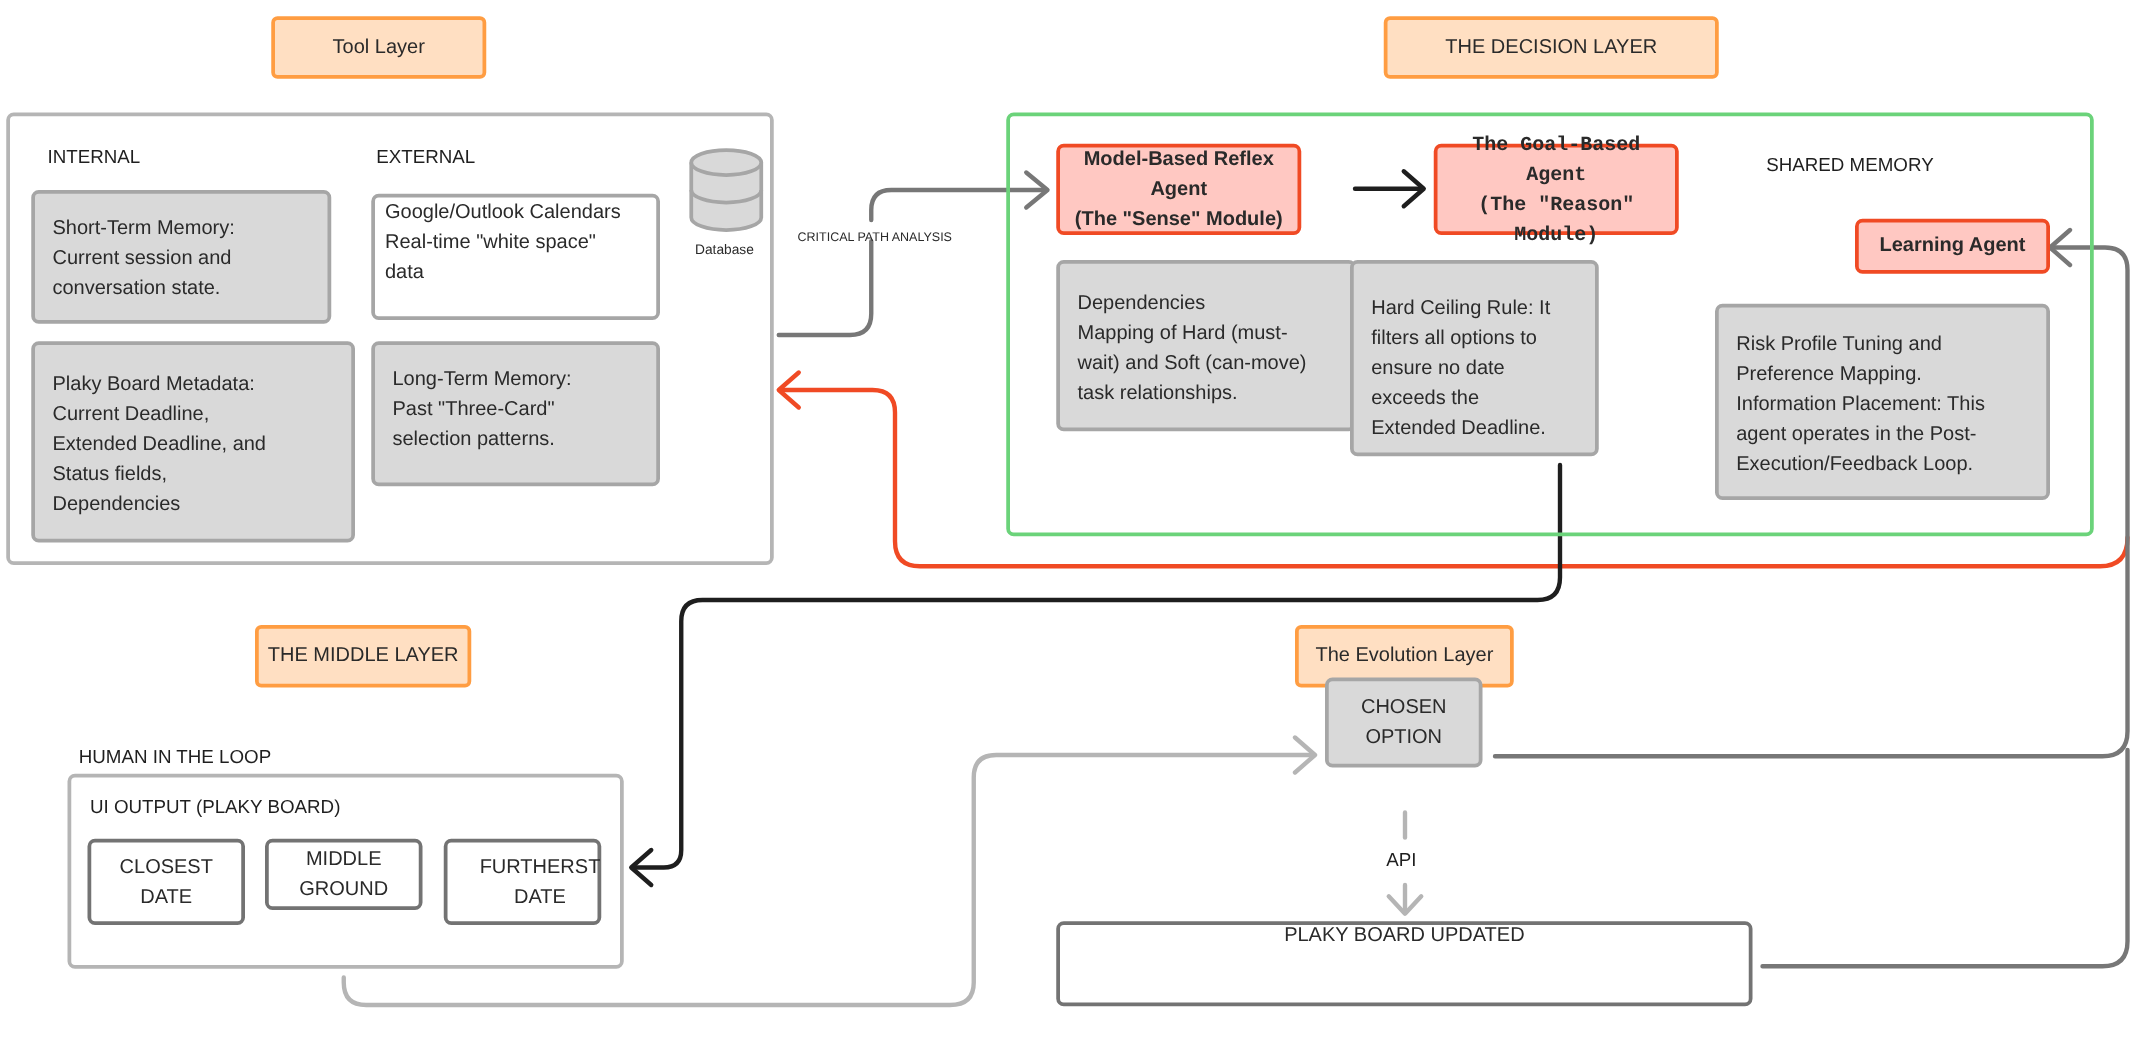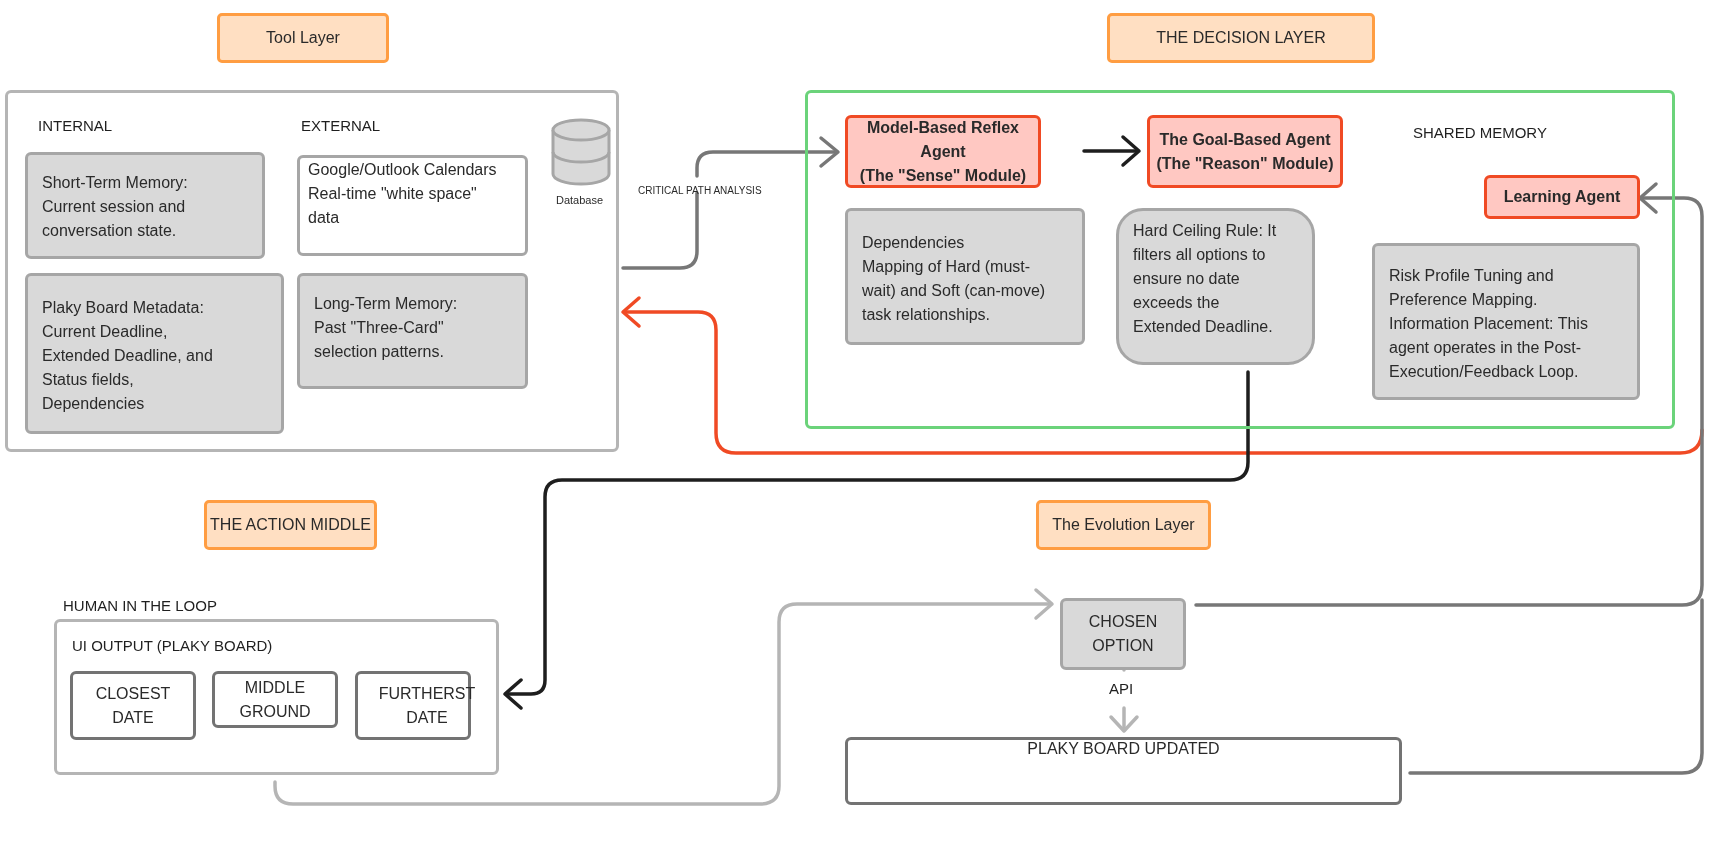--- a/index.html
+++ b/index.html
@@ -105,64 +105,64 @@
 <div class="abs small-label" style="left:638px; top:169px; font-size:10px;margin-top:16px;">CRITICAL PATH ANALYSIS</div>
 
 <div class="abs layer-label" style="left:1107px; top:13px; width:268px; height:50px;">
   <span>THE DECISION LAYER</span>
 </div>
 
 <div class="abs green-container" style="left:805px; top:90px; width:870px; height:339px;"></div>
 
 <div class="abs agent-card pre" style="left:845px; top:115px; width:196px; height:73px;">Model-Based Reflex Agent
 (The "Sense" Module)</div>
-<div class="abs agent-card pre" style="left:1147px; top:115px; width:196px; height:73px;">The Goal-Based Agent
+<div class="abs agent-card pre" style="left:1147px; top:115px; width:196px; height:73px;font-family:Liberation Mono, monospace;">The Goal-Based Agent
 (The "Reason" Module)</div>
 
 <div class="abs section-label" style="left:1413px; top:124px;">SHARED MEMORY</div>
 
 <div class="abs agent-card" style="left:1484px; top:175px; width:156px; height:44px;">
   <span>Learning Agent</span>
 </div>
 
 <div class="abs gray-card pre" style="left:845px; top:208px; width:240px; height:137px; padding-top:20px;">Dependencies
 Mapping of Hard (must-
 wait) and Soft (can-move)
 task relationships.</div>
-<div class="abs gray-card pre" style="left:1116px; top:208px; width:199px; height:157px; padding-top:8px;border-radius:27px;">Hard Ceiling Rule: It
+<div class="abs gray-card pre" style="left:1080px; top:208px; width:199px; height:157px; padding-top:24px;">Hard Ceiling Rule: It
 filters all options to
 ensure no date
 exceeds the
 Extended Deadline.</div>
 <div class="abs gray-card pre" style="left:1372px; top:243px; width:268px; height:157px; padding-top:18px;">Risk Profile Tuning and
 Preference Mapping.
 Information Placement: This
 agent operates in the Post-
 Execution/Feedback Loop.</div>
 
 <div class="abs layer-label" style="left:204px; top:500px; width:173px; height:50px;">
-  <span>THE ACTION MIDDLE</span>
+  <span>THE MIDDLE LAYER</span>
 </div>
 
 <div class="abs section-label" style="left:63px; top:597px;">HUMAN IN THE LOOP</div>
 
 <div class="abs container" style="left:54px; top:619px; width:445px; height:156px;"></div>
 <div class="abs section-label" style="left:72px; top:637px;">UI OUTPUT (PLAKY BOARD)</div>
 
 <div class="abs option-card pre" style="left:70px; top:671px; width:126px; height:69px;">CLOSEST
 DATE</div>
 <div class="abs option-card pre" style="left:212px; top:671px; width:126px; height:57px;">MIDDLE
 GROUND</div>
-<div class="abs option-card pre" style="left:355px; top:671px; width:116px; height:69px;padding-left:28px;">FURTHERST
+<div class="abs option-card pre" style="left:355px; top:671px; width:126px; height:69px;padding-left:28px;">FURTHERST
 DATE</div>
 
 <div class="abs layer-label" style="left:1036px; top:500px; width:175px; height:50px;">
   <span>The Evolution Layer</span>
 </div>
 
-<div class="abs chosen-card pre" style="left:1060px; top:598px; width:126px; height:72px;">CHOSEN
+<div class="abs chosen-card pre" style="left:1060px; top:542px; width:126px; height:72px;">CHOSEN
 OPTION</div>
 
 <div class="abs section-label" style="left:1109px; top:680px; font-size:15px;">API</div>
 
 <div class="abs updated-card" style="left:845px; top:737px; width:557px; height:68px;">
   <span>PLAKY BOARD UPDATED</span>
 </div>
 
 </body></html>

